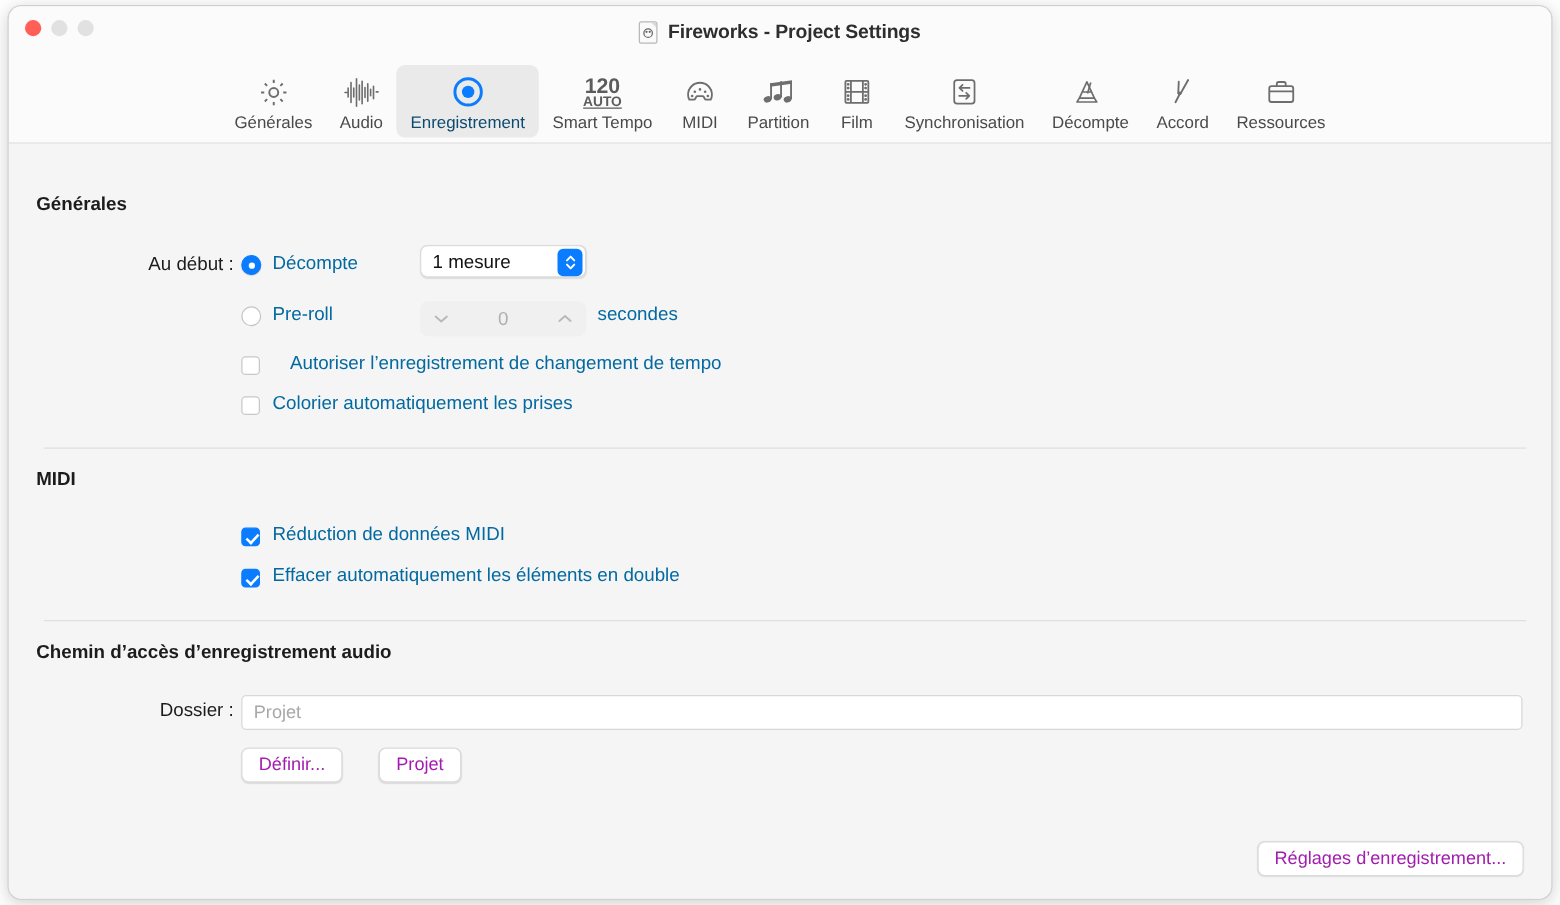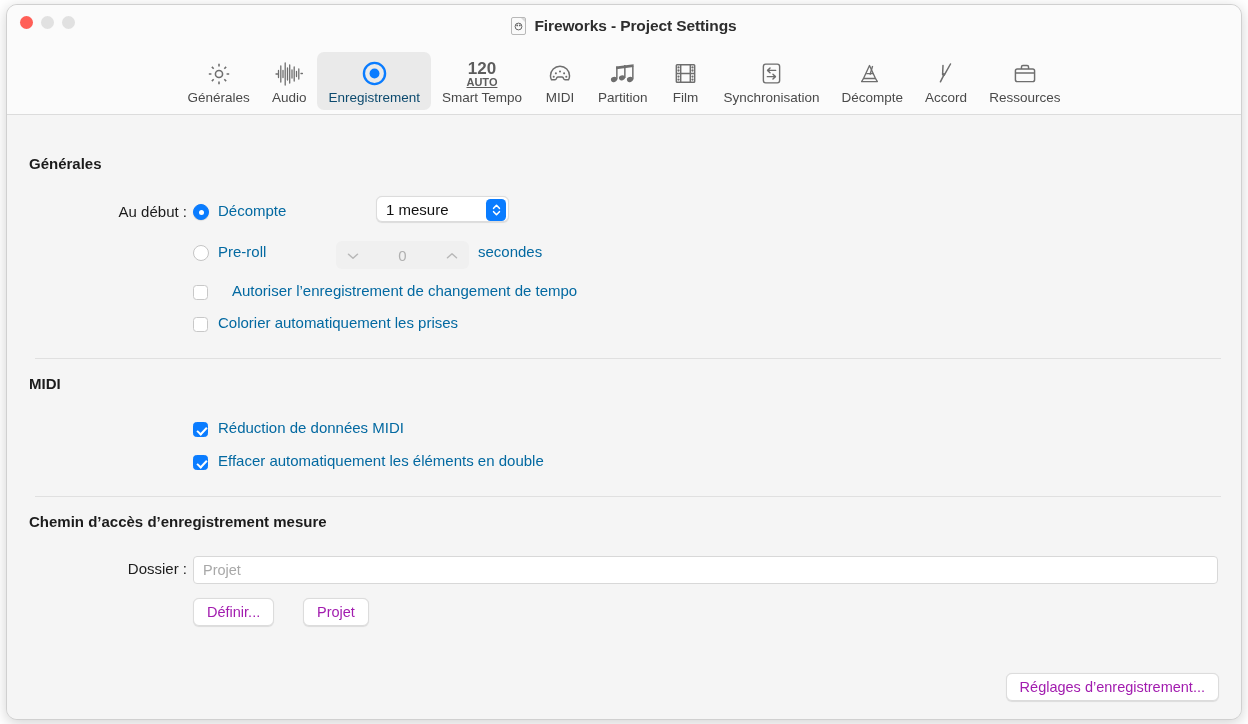--- a/index.html
+++ b/index.html
@@ -455,21 +455,21 @@
 
   <div id="content">
 
     <div class="section-title" style="left:22px; top:40px;">Générales</div>
 
     <div class="row-label" style="left:0px; top:88px; width:180px;">Au début :</div>
 
     <div class="radio on" style="left:186px; top:89px;"></div>
     <div class="plain-text" style="left:211px; top:87px;">Décompte</div>
 
-    <div class="popup" style="left:329px; top:81px; width:133px;margin-left:40px;">
+    <div class="popup" style="left:329px; top:81px; width:133px;">
       <span class="pval">1 mesure</span>
       <span class="parrows">
         <svg width="9" height="14" viewBox="0 0 9 14" fill="none" stroke="#ffffff" stroke-width="1.6" stroke-linecap="round" stroke-linejoin="round">
           <path d="M1.6 5.3 L4.5 2.3 L7.4 5.3"></path>
           <path d="M1.6 8.7 L4.5 11.7 L7.4 8.7"></path>
         </svg>
       </span>
     </div>
 
     <div class="radio" style="left:186px; top:130px;"></div>
@@ -502,21 +502,21 @@
     <div class="section-title" style="left:22px; top:260px;">MIDI</div>
 
     <div class="checkbox on" style="left:186px; top:307px;"></div>
     <div class="plain-text" style="left:211px; top:304px;">Réduction de données MIDI</div>
 
     <div class="checkbox on" style="left:186px; top:340px;"></div>
     <div class="plain-text" style="left:211px; top:337px;">Effacer automatiquement les éléments en double</div>
 
     <div class="divider" style="top:381px;"></div>
 
-    <div class="section-title" style="left:22px; top:398px;">Chemin d’accès d’enregistrement mesure</div>
+    <div class="section-title" style="left:22px; top:398px;">Chemin d’accès d’enregistrement audio</div>
 
     <div class="row-label" style="left:0px; top:445px; width:180px;">Dossier :</div>
 
     <div class="textfield" style="left:186px; top:441px; width:1025px;">
       <span class="placeholder">Projet</span>
     </div>
 
     <div class="pushbtn" style="left:186px; top:483px;">Définir...</div>
     <div class="pushbtn" style="left:296px; top:483px;">Projet</div>
 

